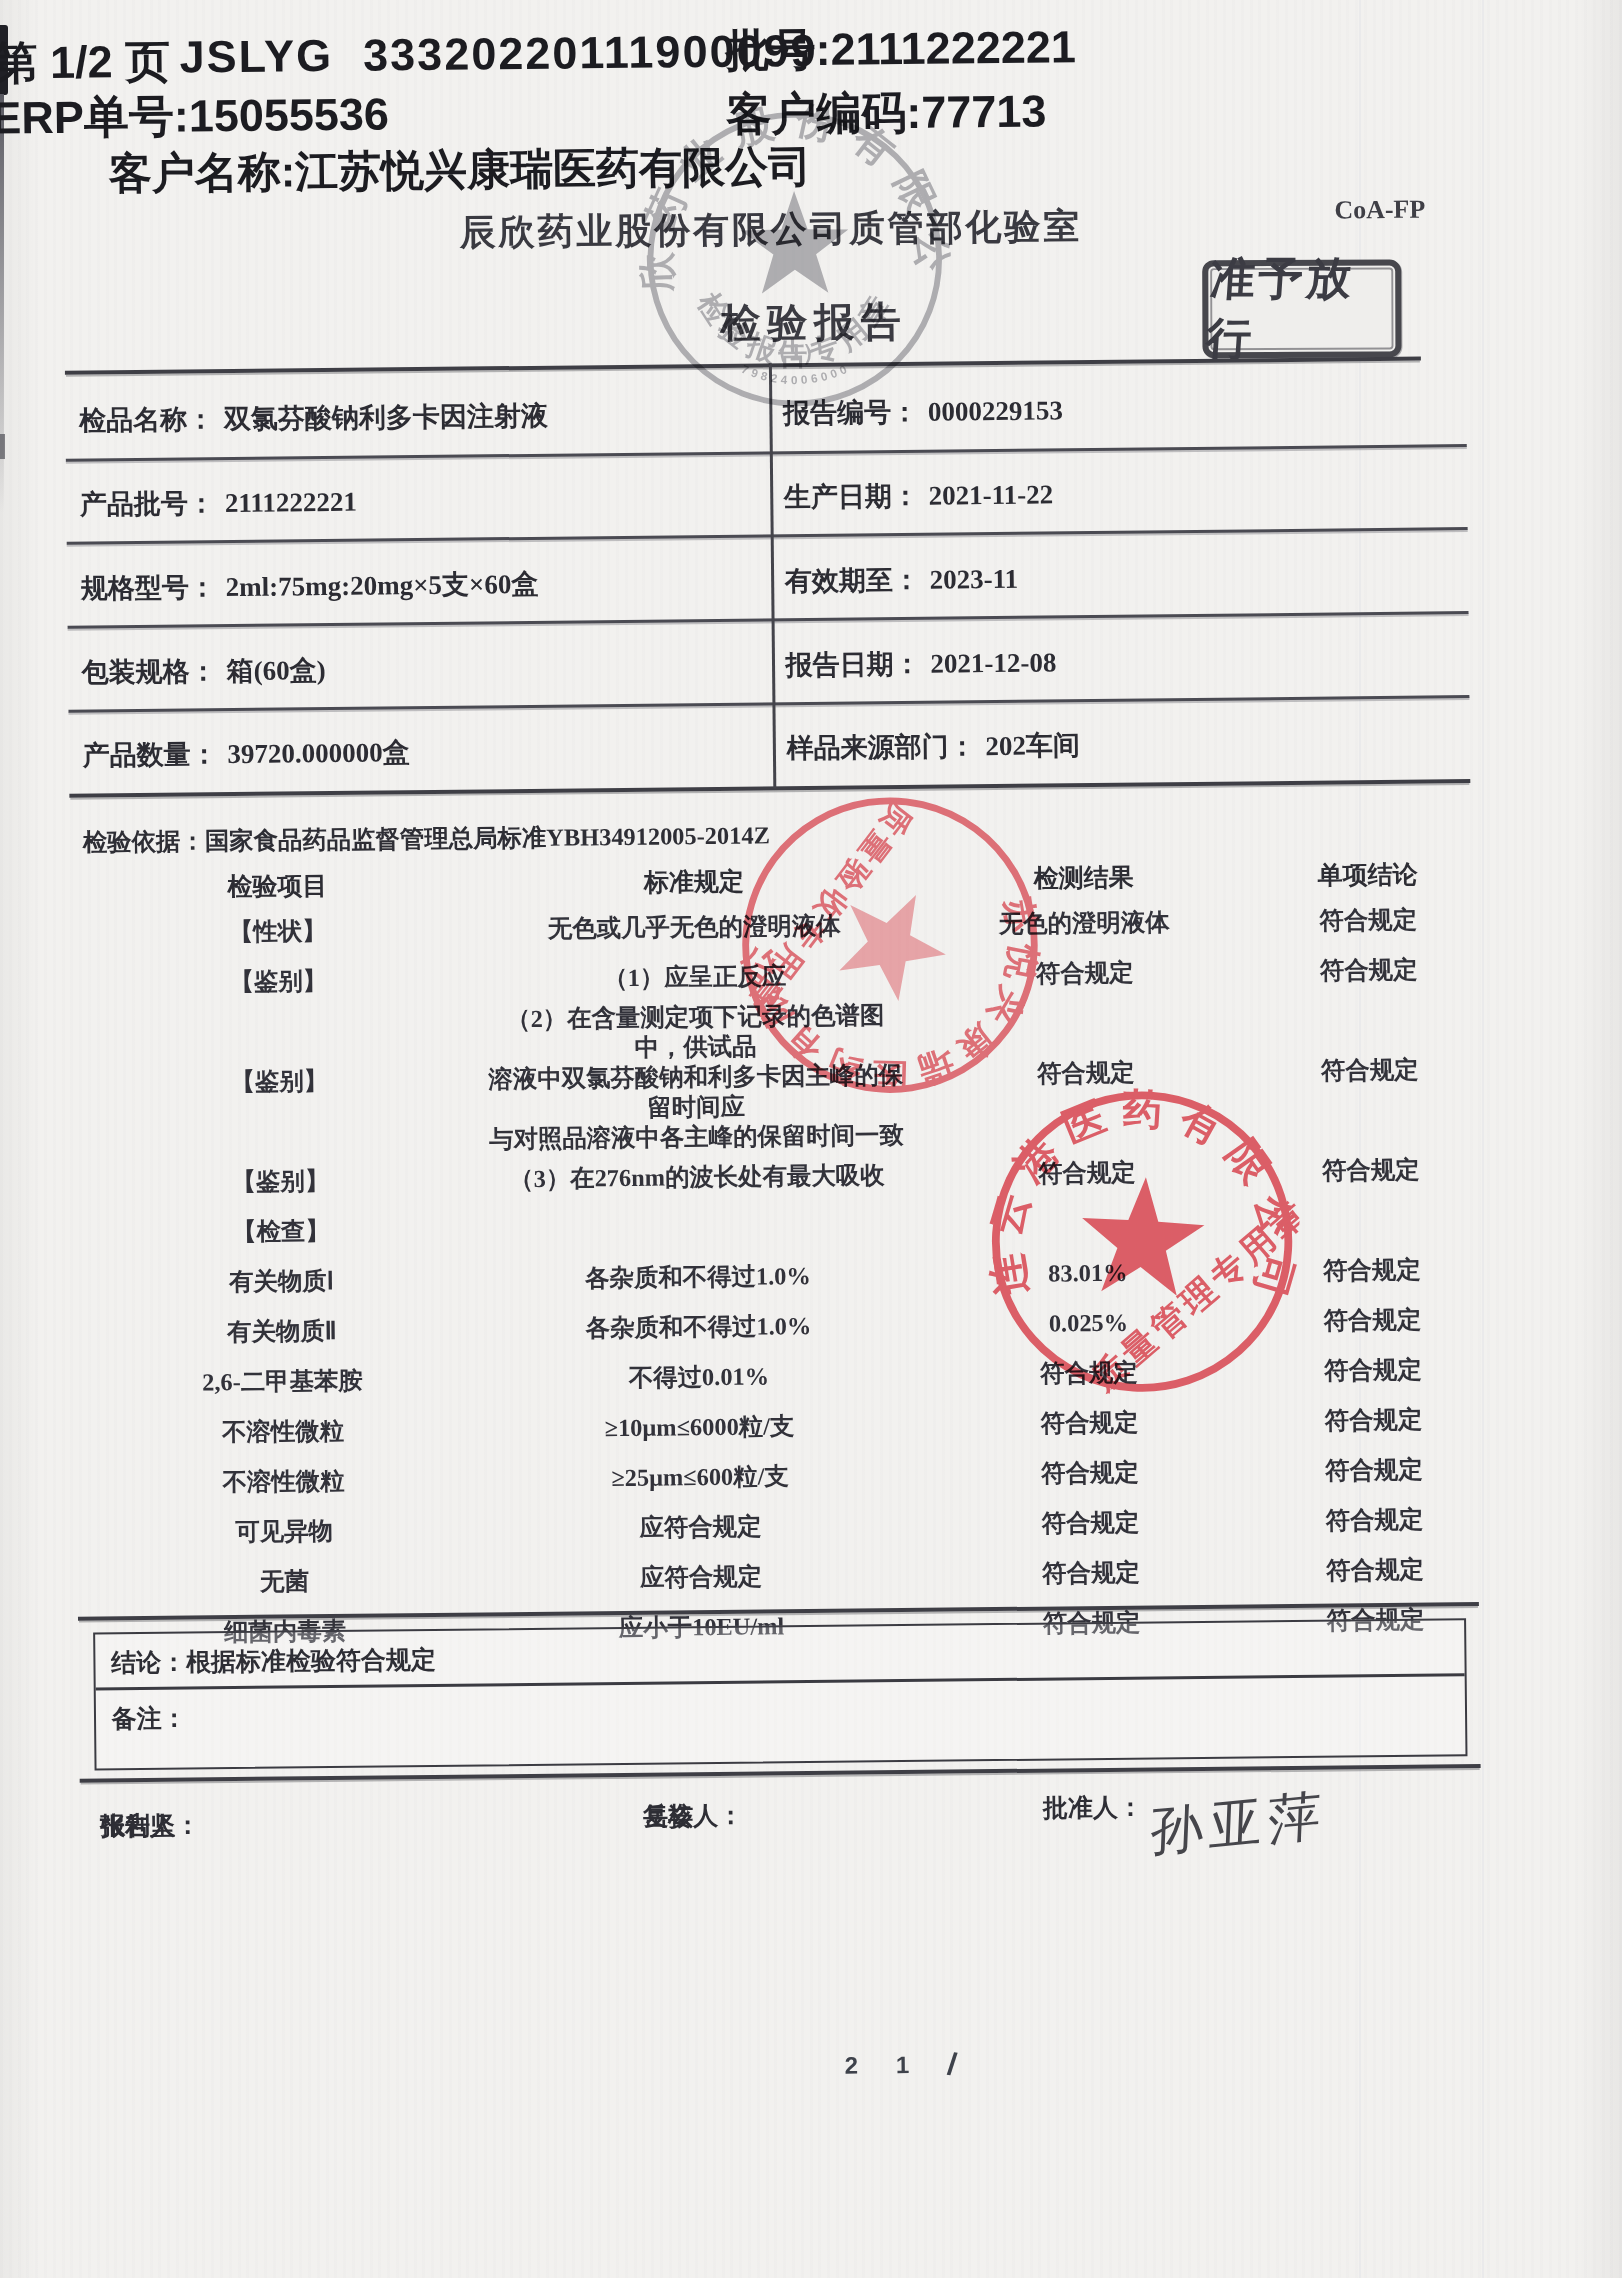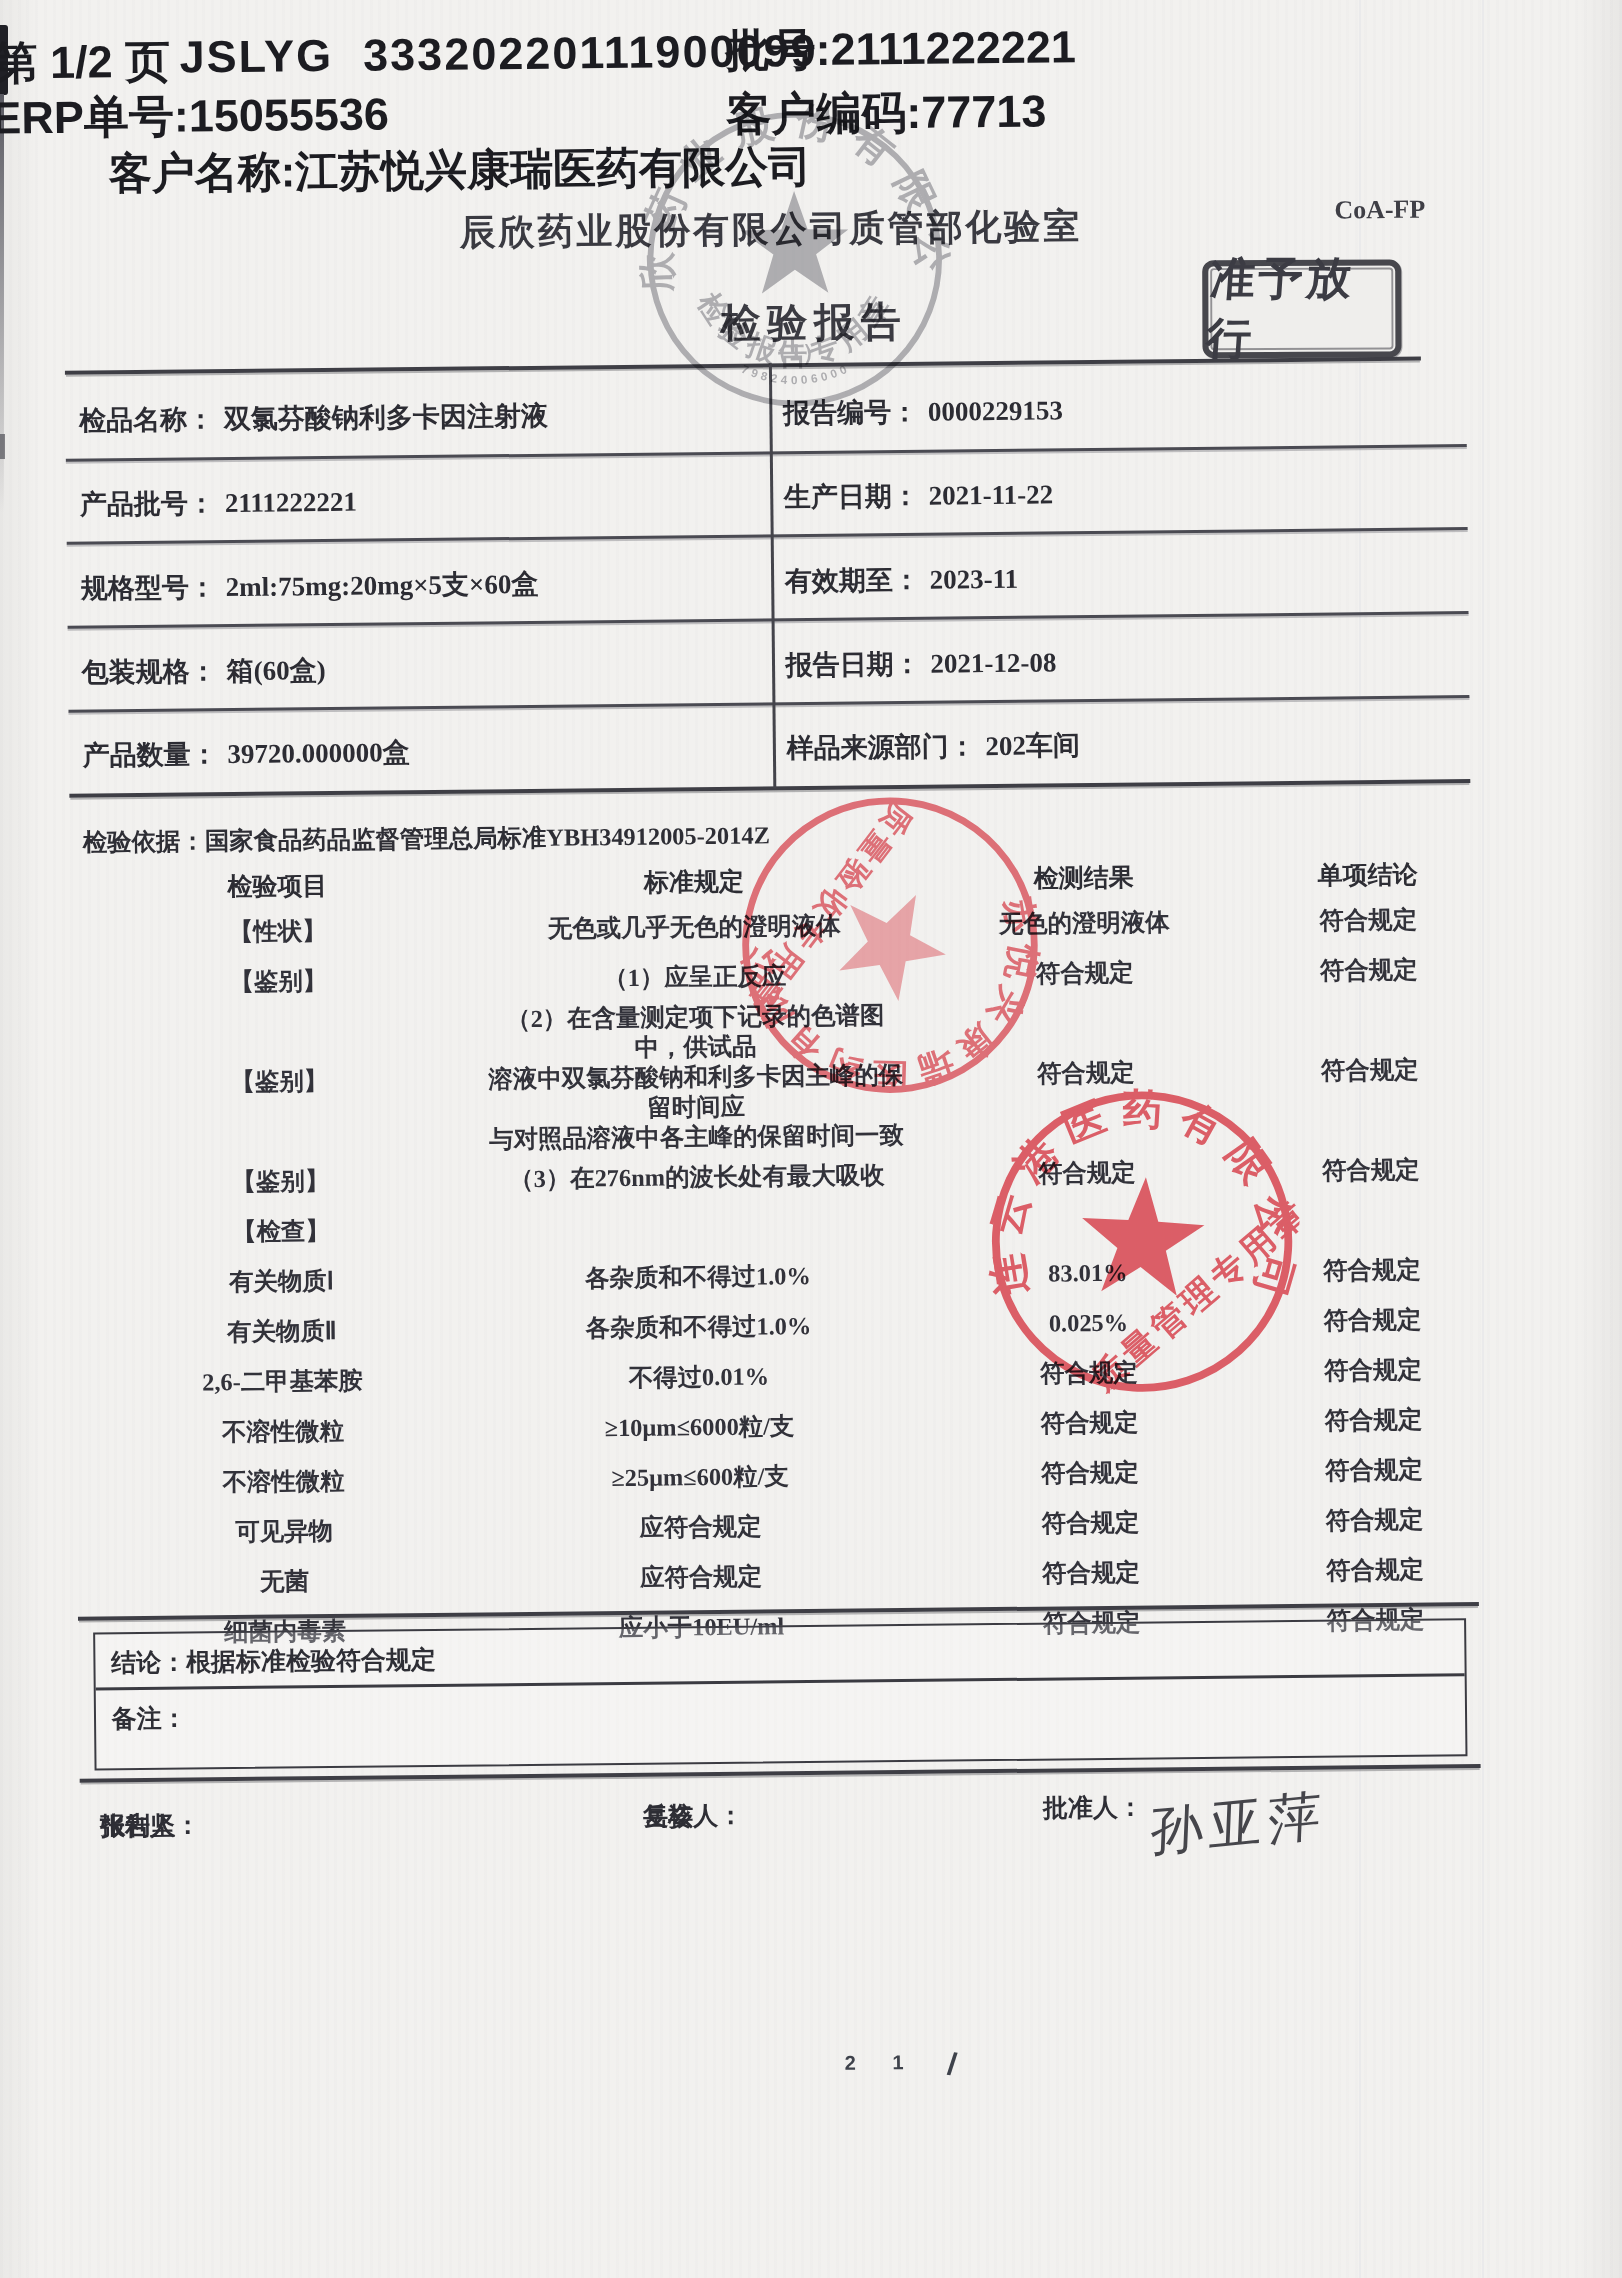--- a/index.html
+++ b/index.html
@@ -76,21 +76,21 @@
 
   
   .sig-line span{position:absolute;font-size:25px;font-weight:700;color:#2e2e35;white-space:nowrap;}
   .sig-reporter{left:93px;top:1802px;}
   .sig-reviewer{left:636px;top:1798px;}
   .sig-approver{left:1036px;top:1794px;}
   .sig-hand{left:1143px;top:1793px;font-family:var(--serif);font-weight:400 !important;
     font-size:53px !important;color:#3a3a46;transform:rotate(-5deg) skewX(-8deg);letter-spacing:5.9px;opacity:.88;}
 
   
-  .pagenum-digits{position:absolute;left:835px;top:2052px;font-family:var(--sans);font-size:20px;font-weight:700;color:#3e424b;letter-spacing:15.6px;}
+  .pagenum-digits{position:absolute;left:835px;top:2052px;font-family:var(--sans);font-size:24px;font-weight:700;color:#3e424b;letter-spacing:15.6px;}
   .pagenum-slash{position:absolute;left:938px;top:2048px;font-family:var(--sans);font-size:31px;font-weight:700;color:#3e424b;transform:rotate(8deg);}
 
   
   .stamp{position:absolute;mix-blend-mode:multiply;}
   .stamp text{font-family:var(--sans);font-weight:700;}
   .seal-gray{left:648px;top:103px;width:312px;height:312px;color:#6e6e76;opacity:.52;}
   .seal-red-1{left:736px;top:790px;width:312px;height:312px;color:#d8535c;opacity:.82;transform:rotate(172deg);}
   .seal-red-2{left:985px;top:1089px;width:312px;height:312px;color:#d7444e;opacity:.85;transform:rotate(4deg);}
 </style>
 </head>

